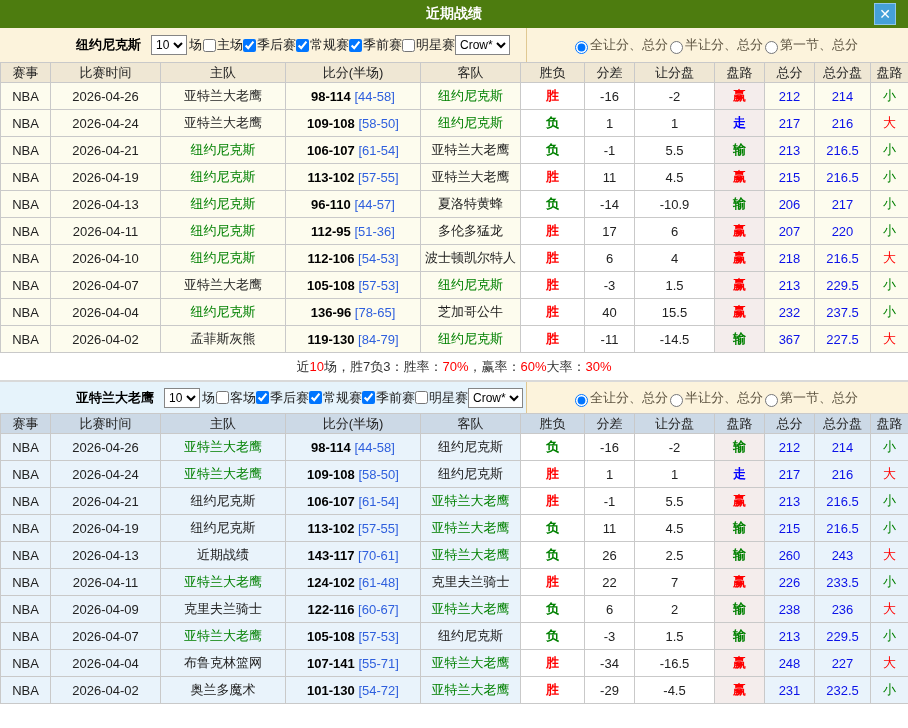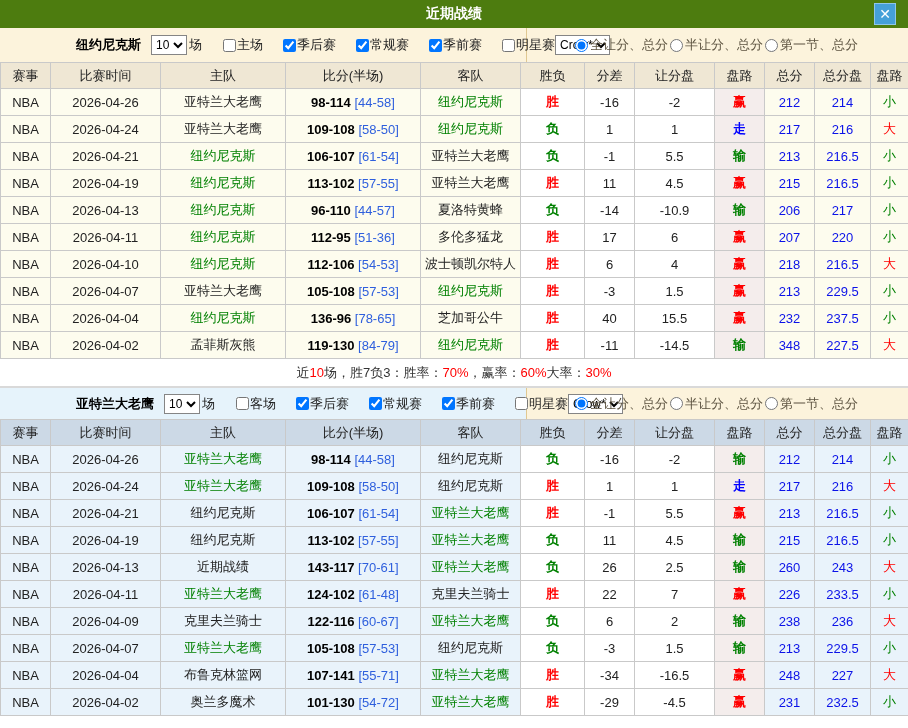--- a/index.html
+++ b/index.html
@@ -43,33 +43,33 @@
     color:#5c5340;
   }
   .team-name { font-weight:bold; font-size:13px; color:#000; margin-right:10px; white-space:nowrap; }
   select {
     font-family:"Liberation Sans","DejaVu Sans",sans-serif;
     font-size:12px; height:20px;
     border:1px solid #858585; background:#fff; color:#000;
     margin:0 2px 0 0; padding:0;
   }
   .lbl { margin-right:1px; white-space:nowrap; }
-  .cb { display:flex; align-items:center; white-space:nowrap;margin-left:20px; }
+  .cb { display:flex; align-items:center; white-space:nowrap; }
   .cb input { margin:0 1px 0 0; width:13px; height:13px; }
-  .radio { display:flex; align-items:center; white-space:nowrap; margin-right:2px; }
+  .radio { display:flex; align-items:flex-end; white-space:nowrap; margin-right:2px; }
   .radio input { margin:0 2px 0 0; width:13px; height:13px; }
   
   table { width:908px; border-collapse:collapse; table-layout:fixed; }
   th, td {
     border:1px solid #c9c9c9;
     text-align:center; vertical-align:middle;
     padding:0; font-size:13px; font-weight:normal;
     height:27px; overflow:hidden; white-space:nowrap;
   }
-  th { height:26px; color:#222; }
+  th { height:20px; color:#222; }
   .table-a th { background:#efe7d4; }
   .table-b th { background:#ccd9e6; }
   .table-a td { background:#fdfcee; }
   .table-b td { background:#e9f3fb; }
   .table-a td:nth-child(6), .table-a td:nth-child(7), .table-a td:nth-child(8),
   .table-b td:nth-child(6), .table-b td:nth-child(7), .table-b td:nth-child(8) { background:#ffffff; }
   .table-a td:nth-child(9), .table-b td:nth-child(9) { background:#f4edec; }
   .team-focus { color:#008000; }
   .score-main { font-weight:bold; color:#000; }
   .score-half { color:#2e5fdd; }
@@ -303,21 +303,21 @@
       <tr>
         <td>NBA</td>
         <td>2026-04-02</td>
         <td>孟菲斯灰熊</td>
         <td><span class="score-main">119-130</span><span class="score-half"> [84-79]</span></td>
         <td class="team-focus">纽约尼克斯</td>
         <td class="c-red bold">胜</td>
         <td>-11</td>
         <td>-14.5</td>
         <td class="c-green bold">输</td>
-        <td class="num-blue">348</td>
+        <td class="num-blue">367</td>
         <td class="num-blue">227.5</td>
         <td class="c-red">大</td>
       </tr>
     </tbody>
 </table>
 
 <div class="summary" id="summary-0">
     <span>近 </span>
     <span class="seg-red">10</span>
     <span> 场，胜7负3：胜率：</span>

